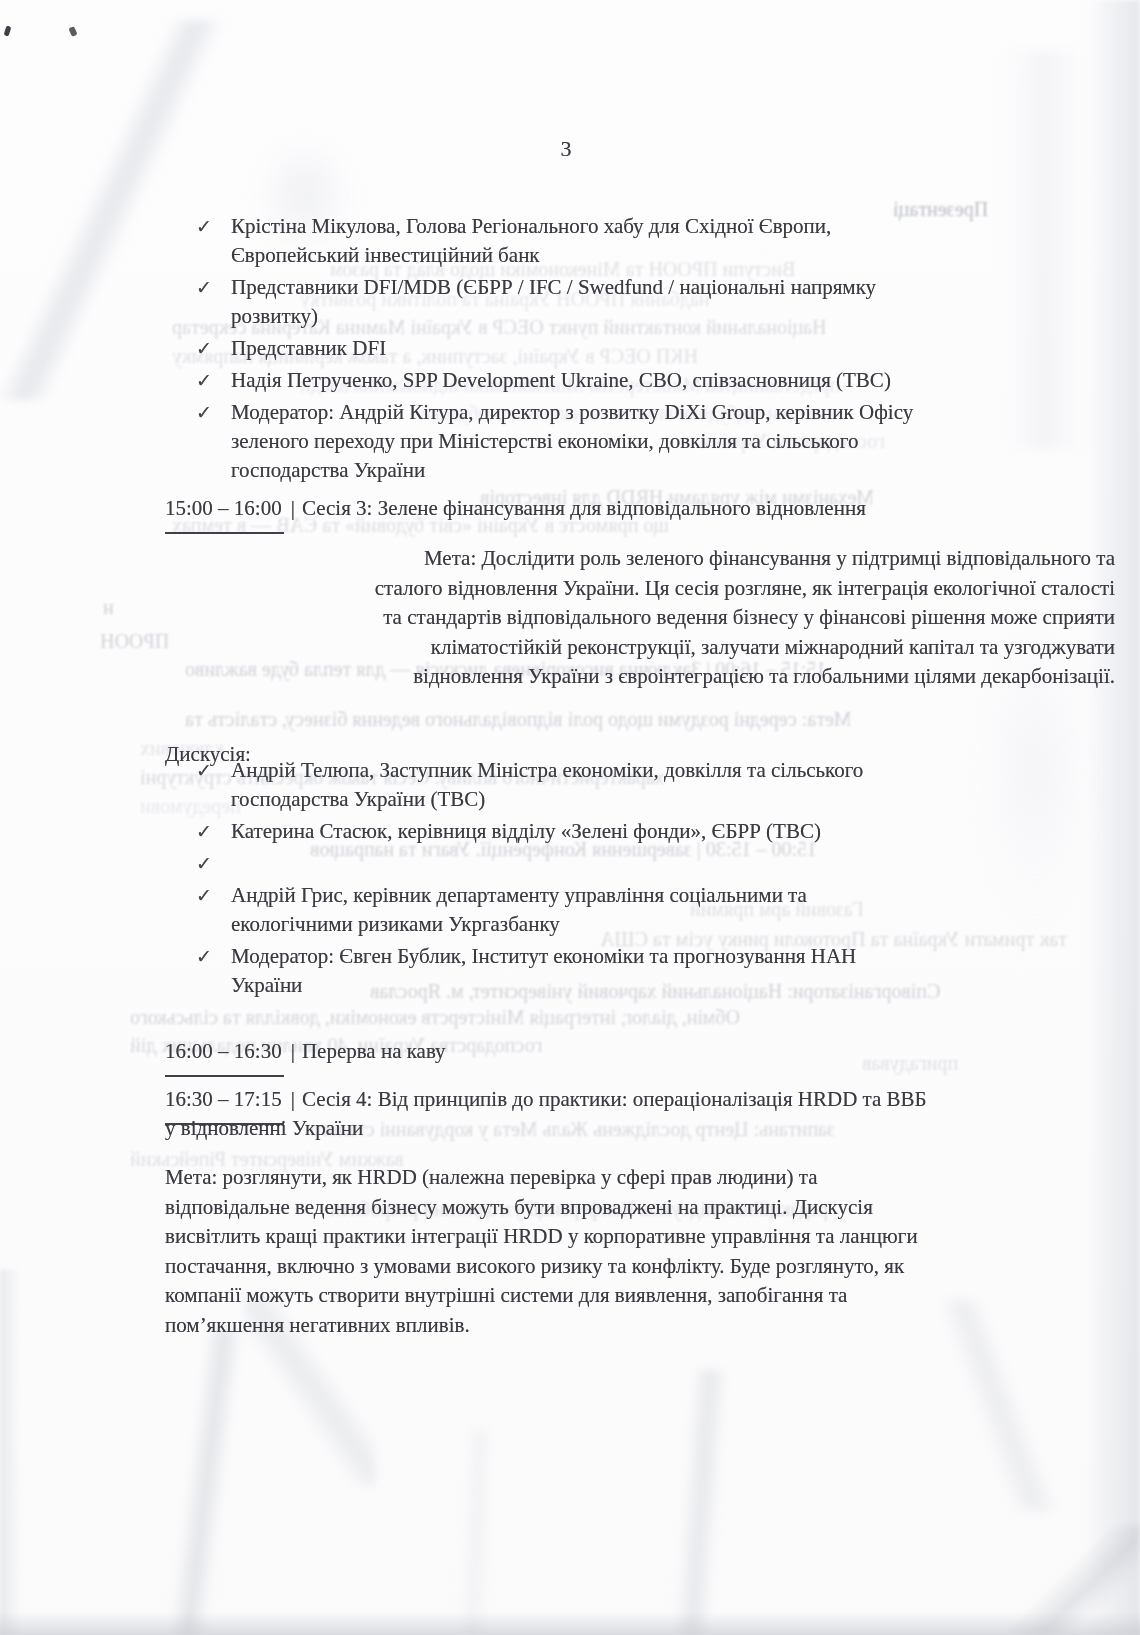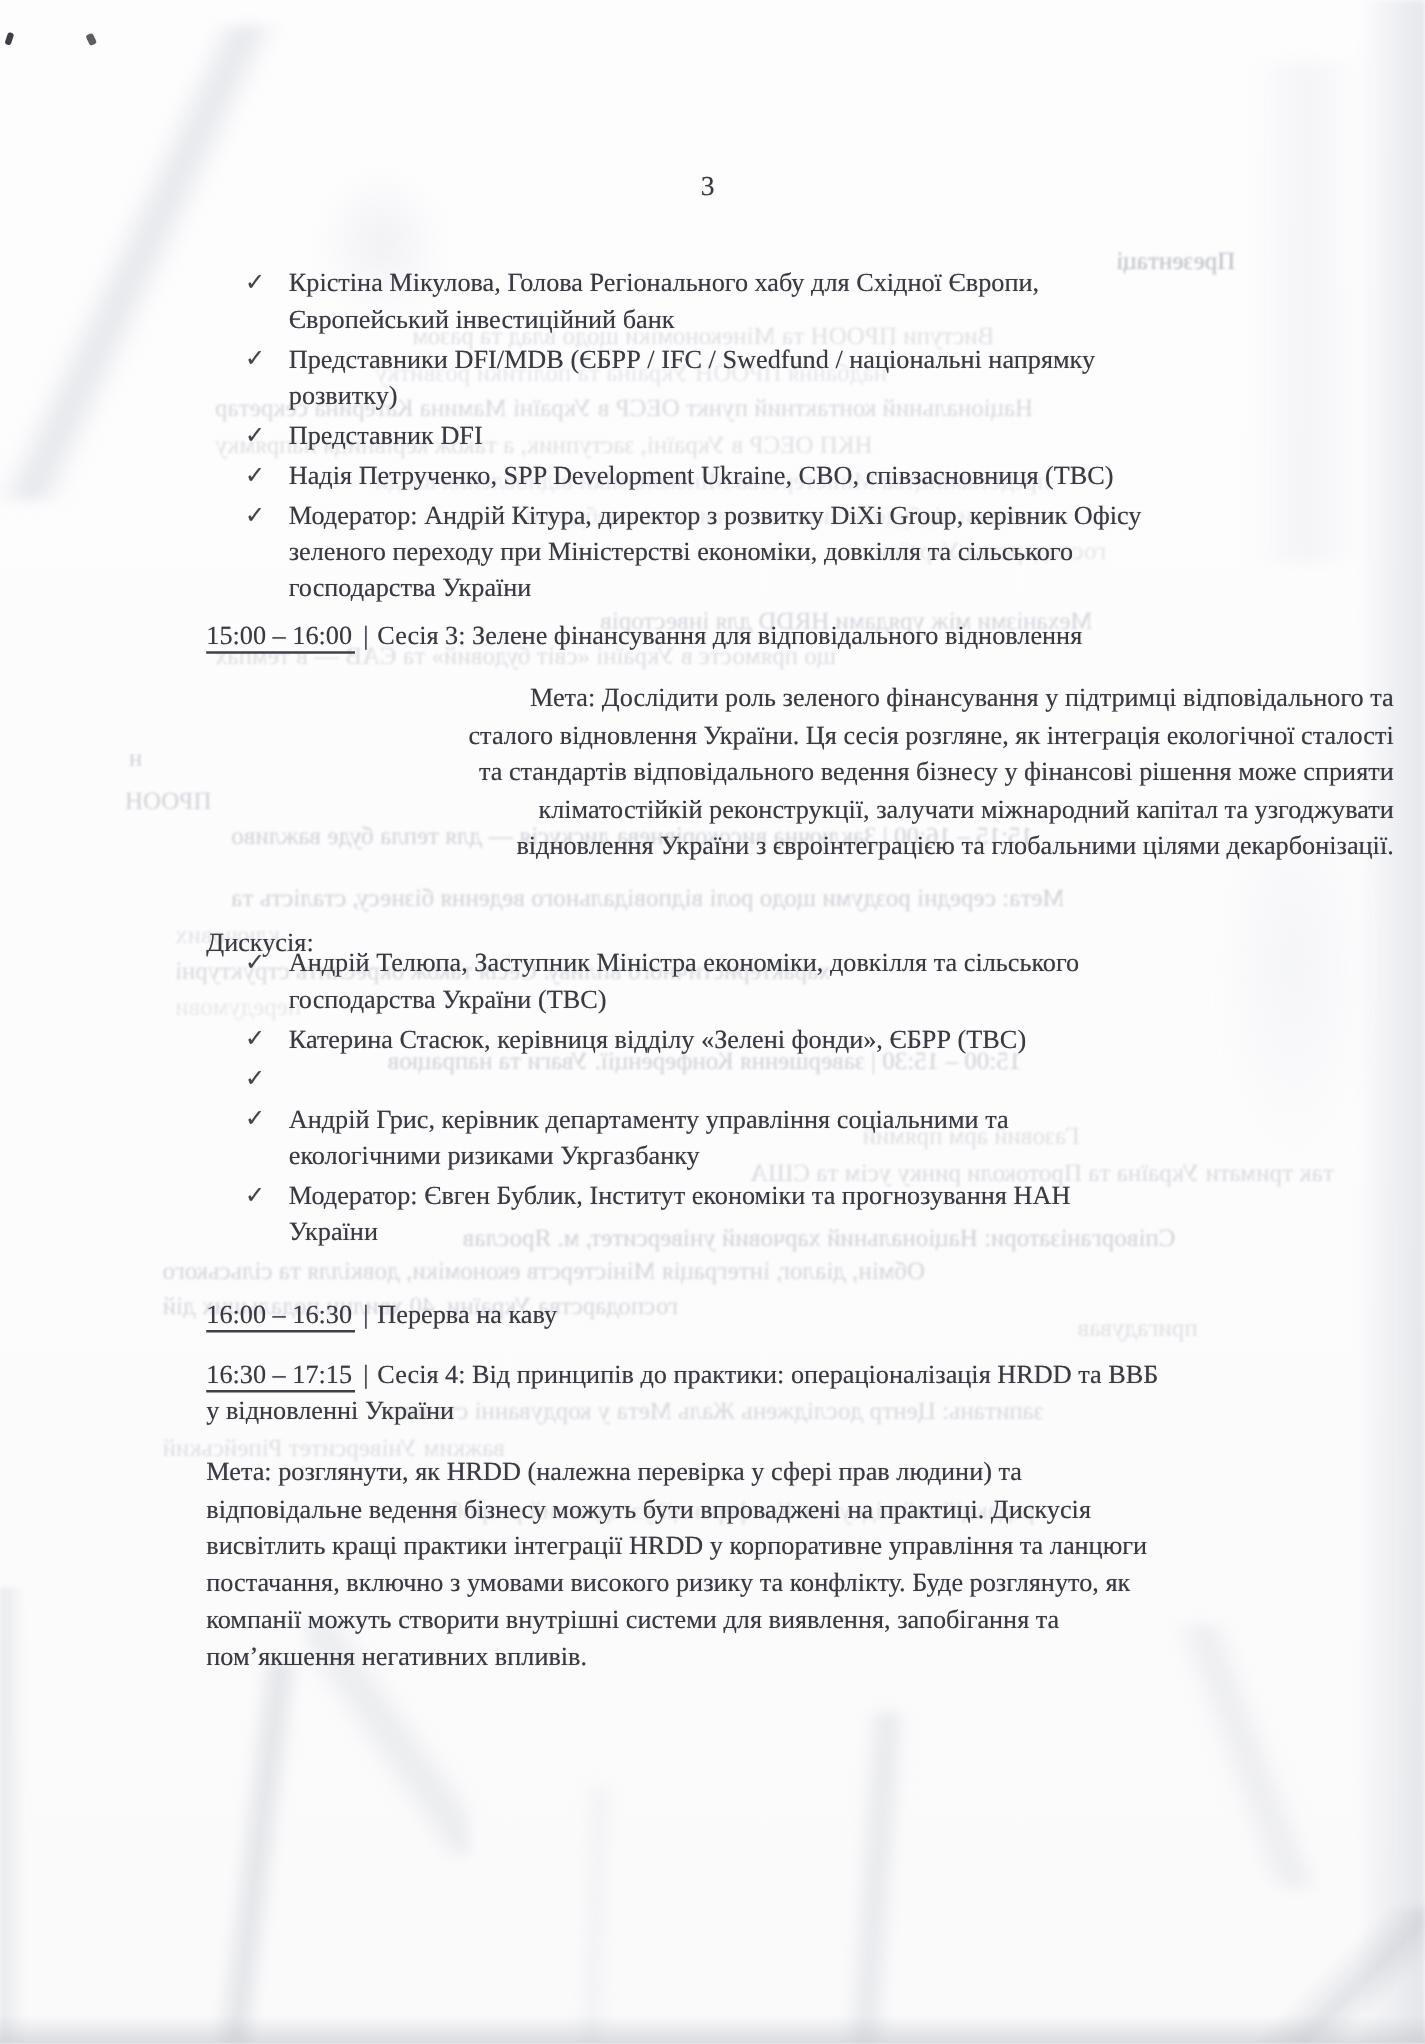--- a/index.html
+++ b/index.html
@@ -40,21 +40,21 @@
   .list  { position:absolute; }
   #list1 { left:196px; top:212px; width:880px; }
   #list2 { left:196px; top:756px; width:880px; }
   .item  { display:flex; gap:15px; margin-bottom:3px; font-size:21px; line-height:29px; }
   .check { flex:0 0 auto; width:20px; color:#44454d; font-size:19px; }
   .itext { white-space:pre-line; }
   .heading { position:absolute; font-size:21px; line-height:29px; }
   #h-s3    { left:165px; top:494px;  width:950px; }
   #h-break { left:165px; top:1037px; width:950px; }
   #h-s4    { left:165px; top:1085px; width:950px; }
-  .time { border-bottom:2px solid #3f4048; padding-bottom:1px; padding-right:2px; }
+  .time { border-bottom:2px solid #3f4048; padding-bottom:12px; padding-right:2px; }
   .sep  { margin:0 7px; }
   .htitle { white-space:pre-line; }
   .para { position:absolute; font-size:21px; line-height:29.5px; white-space:pre-line; }
   #p-meta3 { left:165px; top:544px;  width:950px;text-align:right; }
   #p-disc  { left:165px; top:702px;margin-top:38px; }
   #p-meta4 { left:165px; top:1163px; width:950px; }
 </style>
 </head>
 <body>
 

